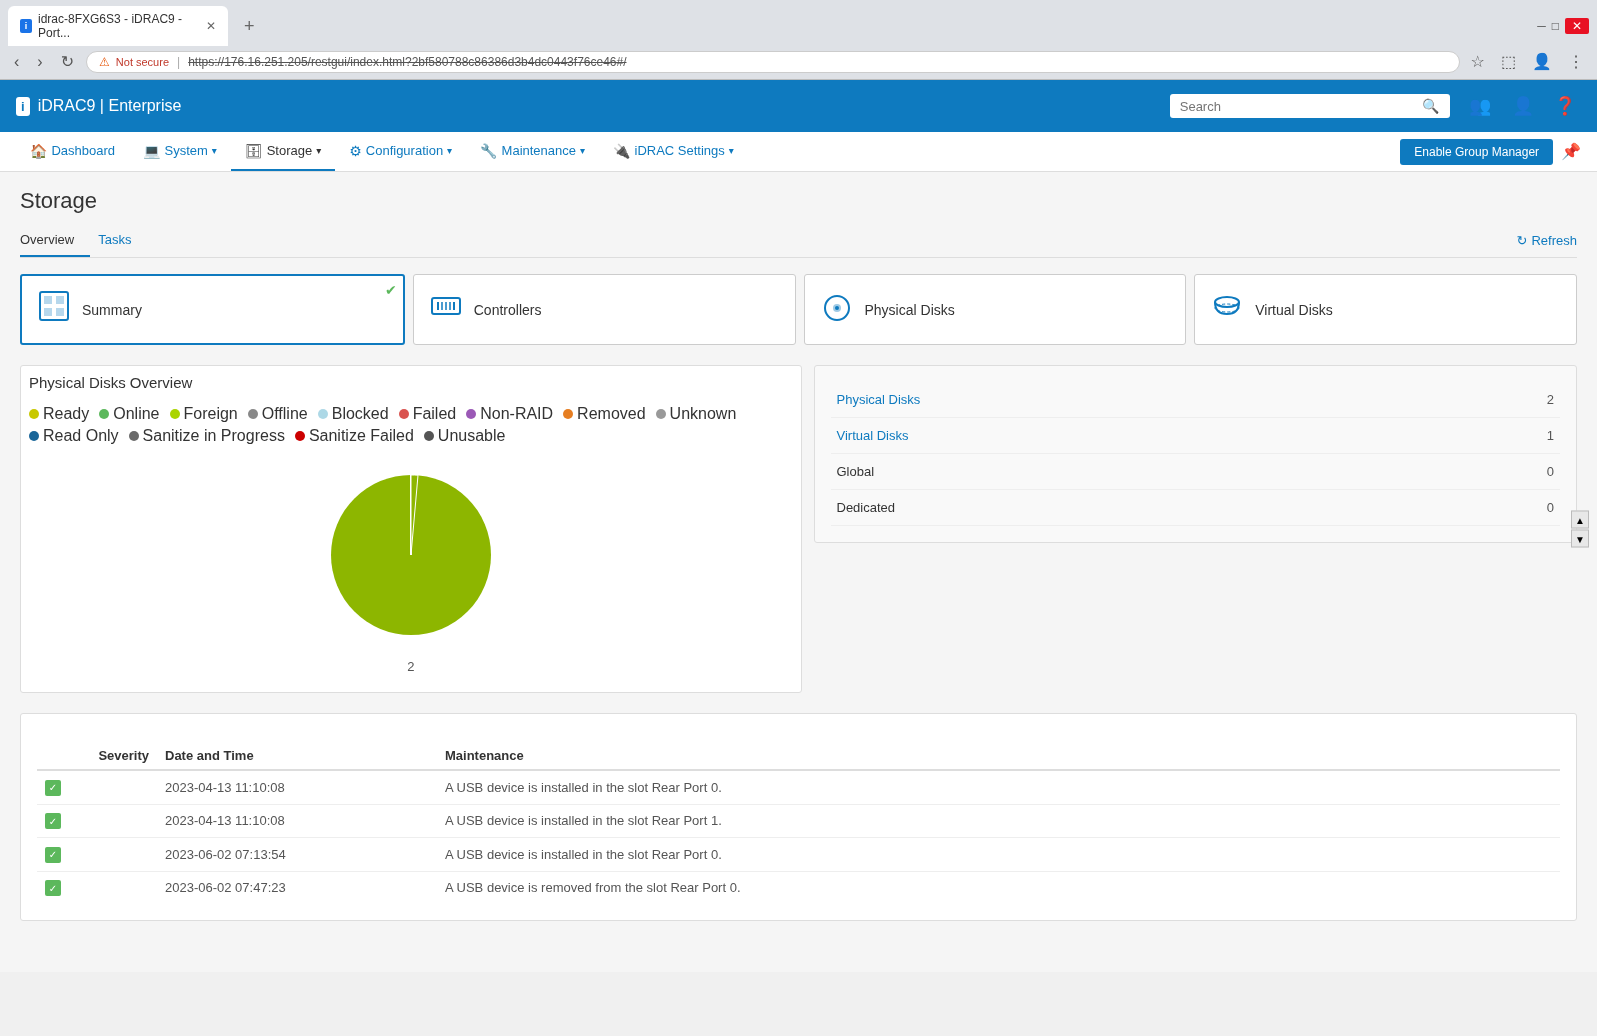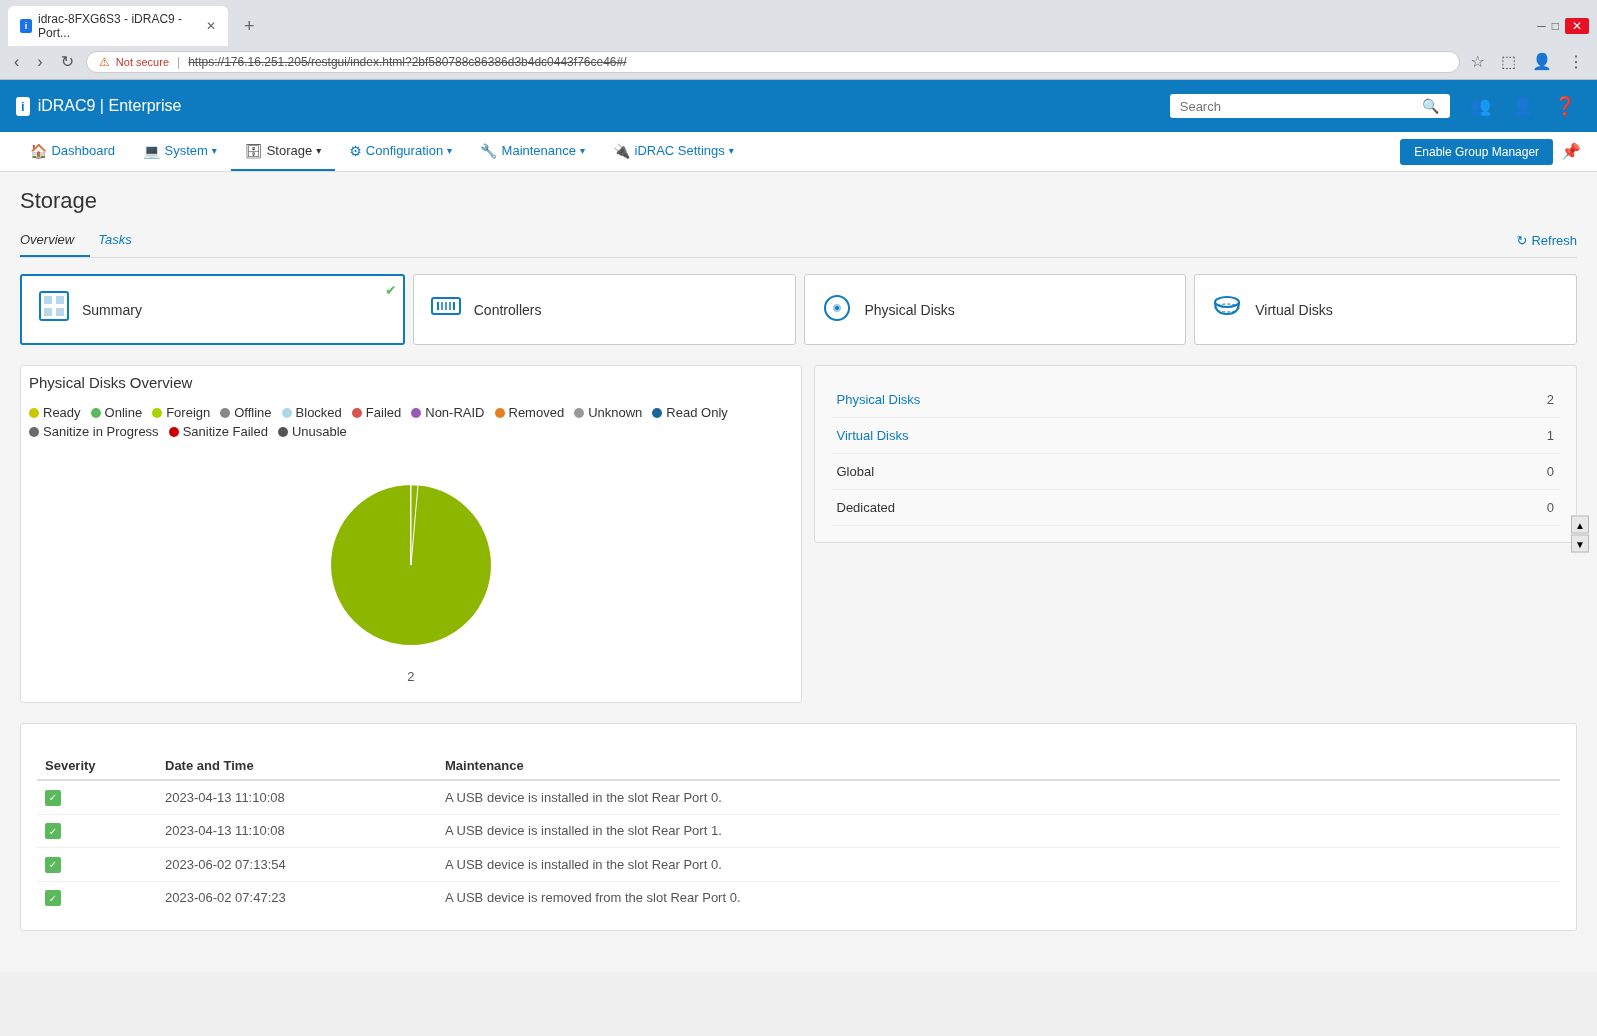--- a/index.html
+++ b/index.html
@@ -39,40 +39,40 @@
     .nav-spacer { flex: 1; }
     .enable-group-btn { background: #0e7abf; color: #fff; border: none; border-radius: 3px; padding: 6px 14px; font-size: 12px; cursor: pointer; }
     .nav-pin { color: #666; font-size: 16px; margin-left: 8px; cursor: pointer; }
 
     
     .main-content { background: #f5f5f5; padding: 16px 20px; min-height: 800px; }
     .page-title { font-size: 22px; font-weight: 300; color: #333; margin-bottom: 10px; }
 
     
     .page-tabs { display: flex; align-items: center; border-bottom: 1px solid #ddd; margin-bottom: 16px; }
-    .page-tab { padding: 8px 16px 8px 0; font-size: 13px; color: #0e7abf; cursor: pointer; border-bottom: 2px solid transparent; margin-right: 8px; font-style: italic; }
+    .page-tab { padding: 8px 16px 8px 0; font-size: 13px; color: #0e7abf; cursor: pointer; border-bottom: 2px solid transparent; margin-right: 8px; }
     .page-tab.active { color: #333; border-bottom: 2px solid #0e7abf; font-weight: 500; }
     .tab-spacer { flex: 1; }
     .refresh-btn { display: flex; align-items: center; gap: 4px; color: #0e7abf; cursor: pointer; font-size: 13px; background: none; border: none; }
 
     
     .category-cards { display: flex; gap: 8px; margin-bottom: 20px; }
     .category-card { flex: 1; background: #fff; border: 1px solid #ccc; border-radius: 3px; padding: 14px 16px; display: flex; align-items: center; gap: 12px; cursor: pointer; position: relative; }
     .category-card.active { border: 2px solid #0e7abf; }
     .category-card-label { font-size: 14px; color: #333; }
     .category-card-check { position: absolute; top: 6px; right: 6px; color: #5cb85c; font-size: 14px; }
 
     
     .two-col { display: flex; gap: 12px; margin-bottom: 20px; }
     .col-left { flex: 1; background: #fff; border: 1px solid #ddd; border-radius: 3px; padding: 8px; min-height: 300px; }
     .col-right { flex: 1; background: #f9f9f9; border: 1px solid #ddd; border-radius: 3px; padding: 16px; }
     .section-title { font-size: 15px; font-weight: 500; color: #333; margin-bottom: 14px; }
 
     
-    .legend { display: flex; flex-wrap: wrap; gap: 4px 10px; margin-bottom: 16px; font-size: 13px; align-items: center; }
+    .legend { display: flex; flex-wrap: wrap; gap: 4px 10px; font-size: 16px; align-items: center; }
     .legend-item { display: flex; align-items: center; gap: 4px; }
     .legend-dot { width: 10px; height: 10px; border-radius: 50%; display: inline-block; }
 
     
     .pie-container { display: flex; flex-direction: column; align-items: center; justify-content: center; padding: 10px 0; }
 
     
     .summary-table { width: 100%; border-collapse: collapse; }
     .summary-table tr { border-bottom: 1px solid #eee; }
     .summary-table td { padding: 10px 6px; font-size: 13px; }
@@ -344,21 +344,21 @@
         <button style="background:#e8e8e8;border:1px solid #bbb;width:18px;height:18px;display:flex;align-items:center;justify-content:center;font-size:10px;cursor:pointer;margin-bottom:1px;">▲</button>
         <button style="background:#e8e8e8;border:1px solid #bbb;width:18px;height:18px;display:flex;align-items:center;justify-content:center;font-size:10px;cursor:pointer;">▼</button>
       </div>
     </div>
   </div>
 
   <div class="events-section">
     <table class="events-table">
       <thead>
         <tr>
-          <th style="width:120px;">Severity</th>
+          <th style="width:120px;text-align:right;">Severity</th>
           <th style="width:280px;">Date and Time</th>
           <th>Maintenance</th>
         </tr>
       </thead>
       <tbody id="events-table-body">
           <tr>
             <td><span class="check-box-ok">✓</span></td>
             <td>2023-04-13 11:10:08</td>
             <td>A USB device is installed in the slot Rear Port 0.</td>
           </tr>

